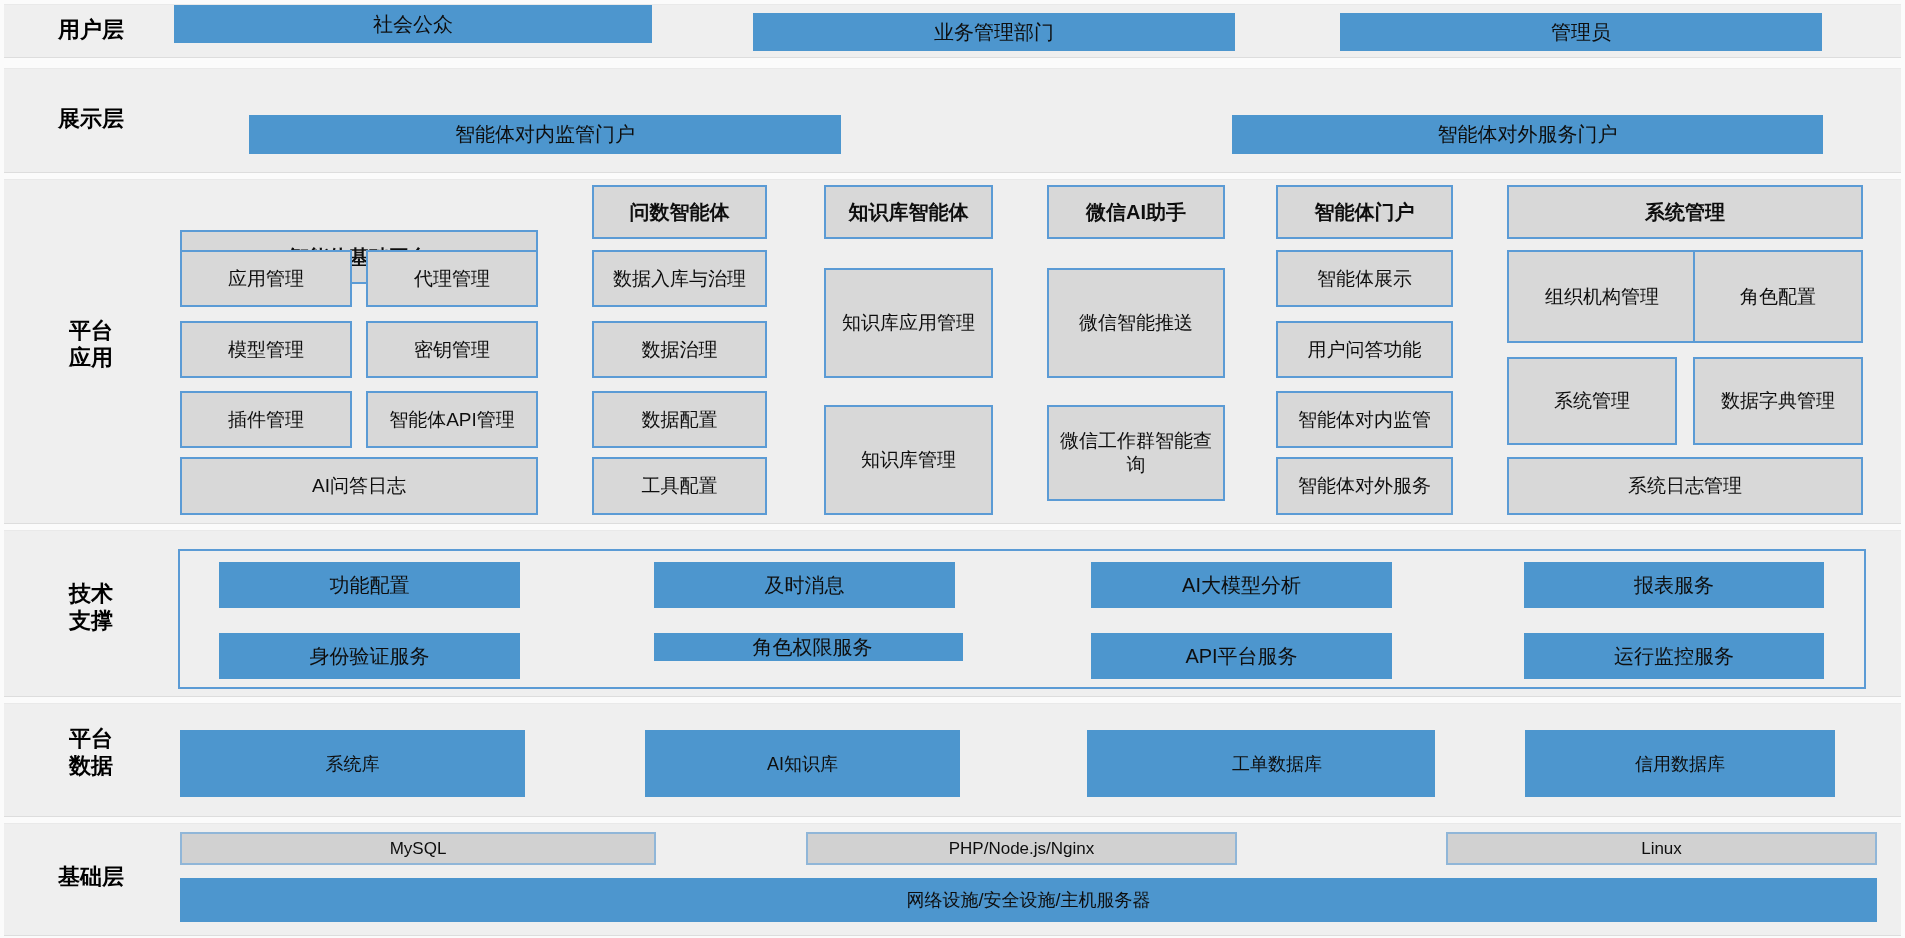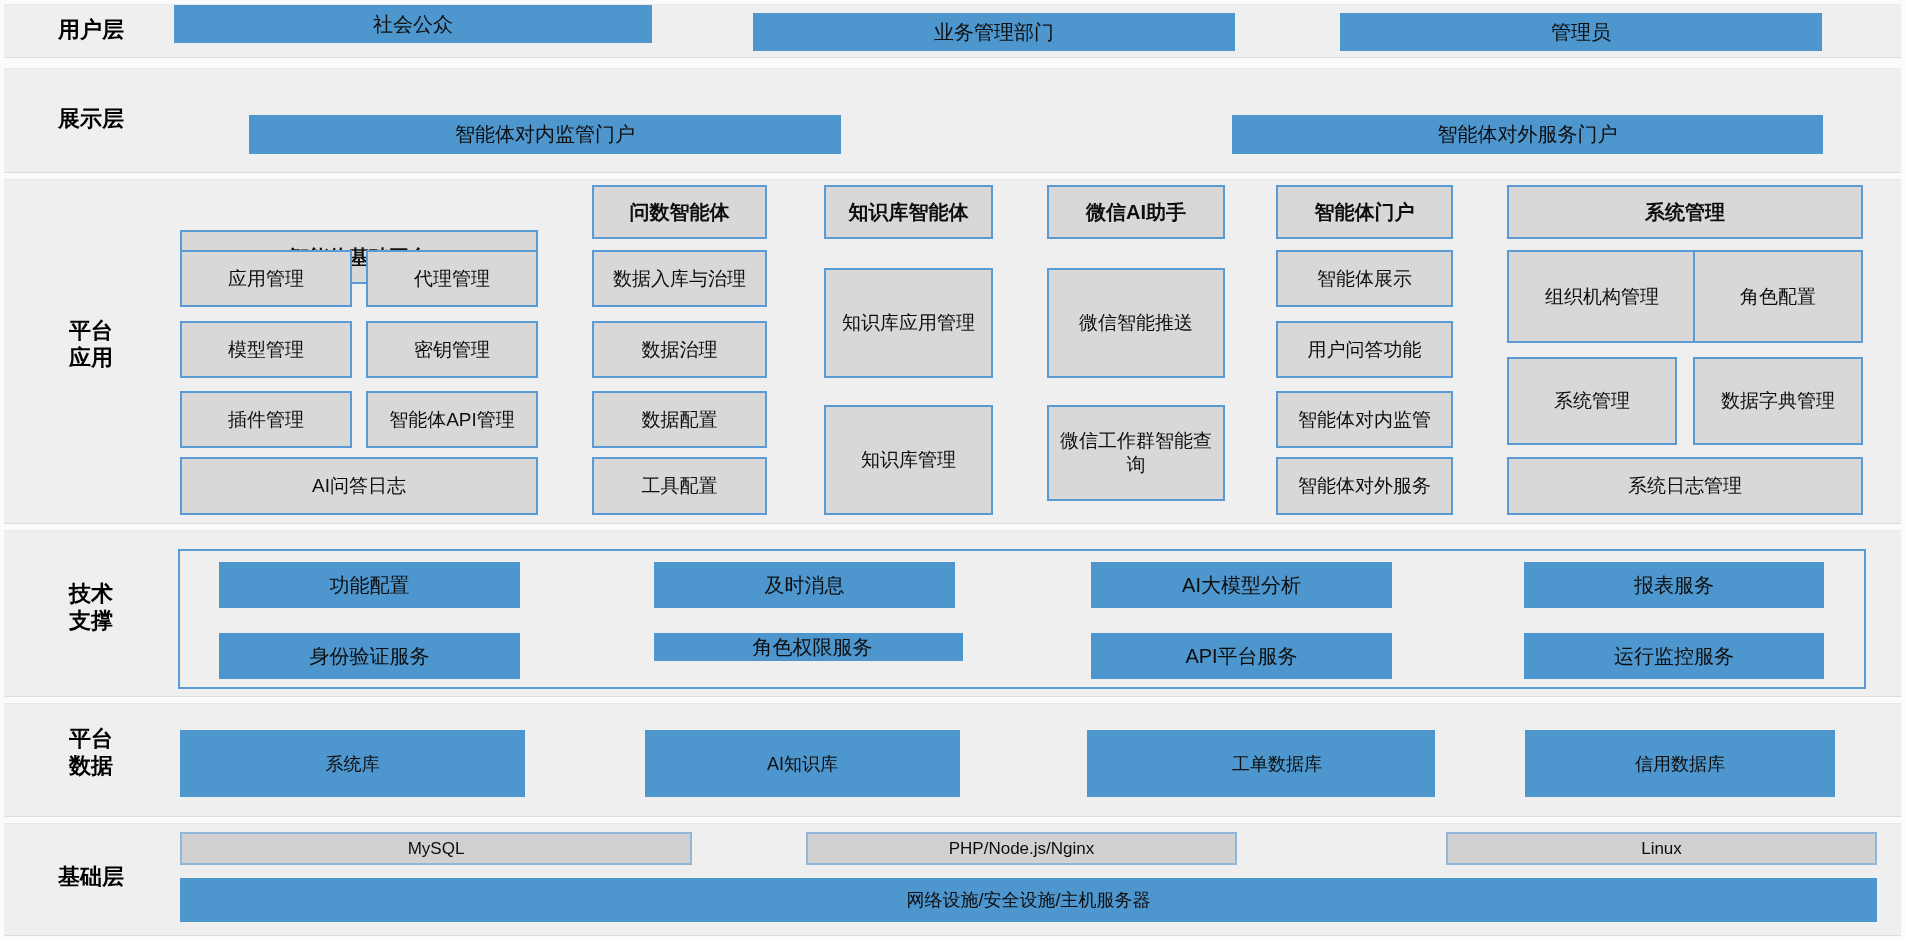--- a/index.html
+++ b/index.html
@@ -104,19 +104,19 @@
       <div>数据</div>
     </div>
     <div class="bb small" style="left:176px;top:26px;width:345px;height:67px;">系统库</div>
     <div class="bb small" style="left:641px;top:26px;width:315px;height:67px;">AI知识库</div>
     <div class="bb small" style="left:1083px;top:26px;width:316px;height:67px;padding-left:32px;">工单数据库</div>
     <div class="bb small" style="left:1521px;top:26px;width:310px;height:67px;">信用数据库</div>
   </div>
 
   <div class="sec" style="top:823px;height:111px;">
     <div class="lab" style="top:40px;">基础层</div>
-    <div class="ig" style="left:176px;top:8px;width:512px;height:33px;">MySQL</div>
+    <div class="ig" style="left:176px;top:8px;width:476px;height:33px;">MySQL</div>
     <div class="ig" style="left:802px;top:8px;width:431px;height:33px;">PHP/Node.js/Nginx</div>
     <div class="ig" style="left:1442px;top:8px;width:431px;height:33px;">Linux</div>
     <div class="bb small" style="left:176px;top:54px;width:1697px;height:44px;">网络设施/安全设施/主机服务器</div>
   </div>
 
 </div>
 
 </body></html>

